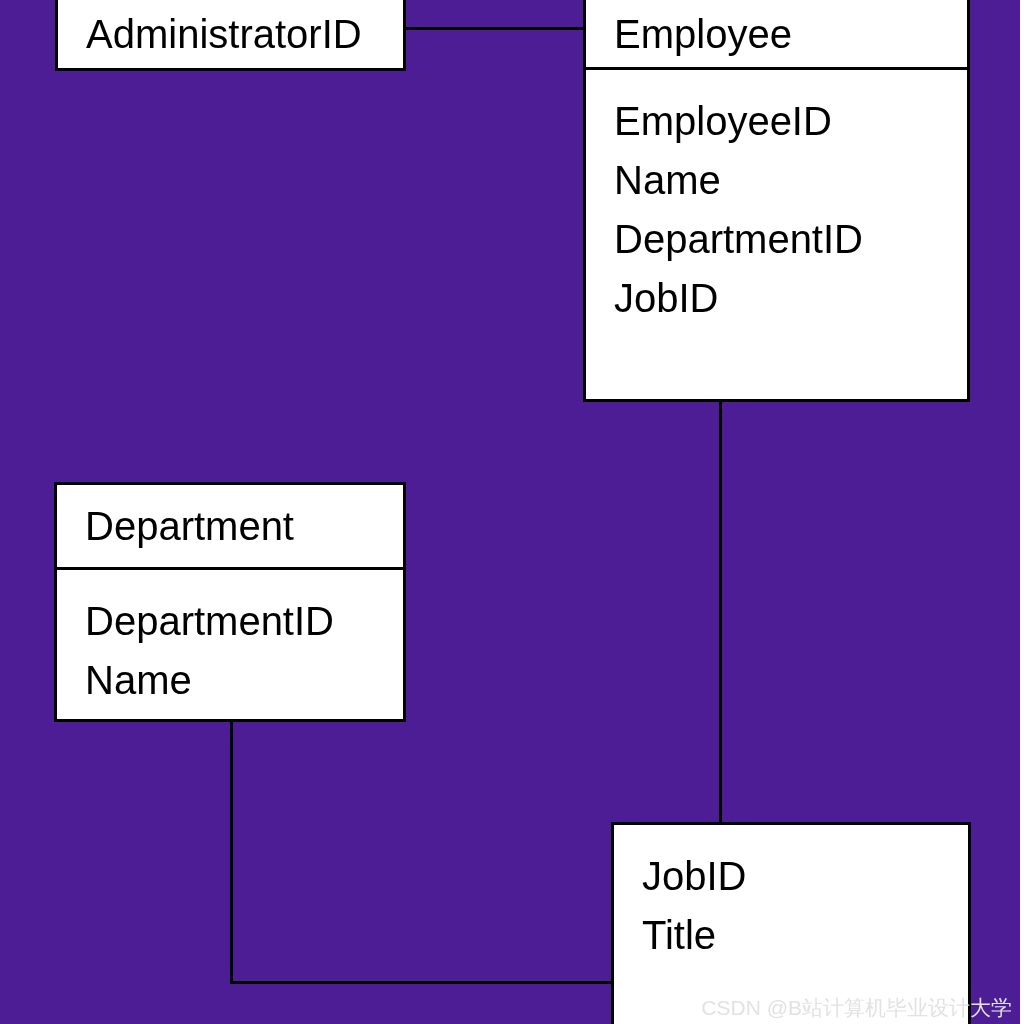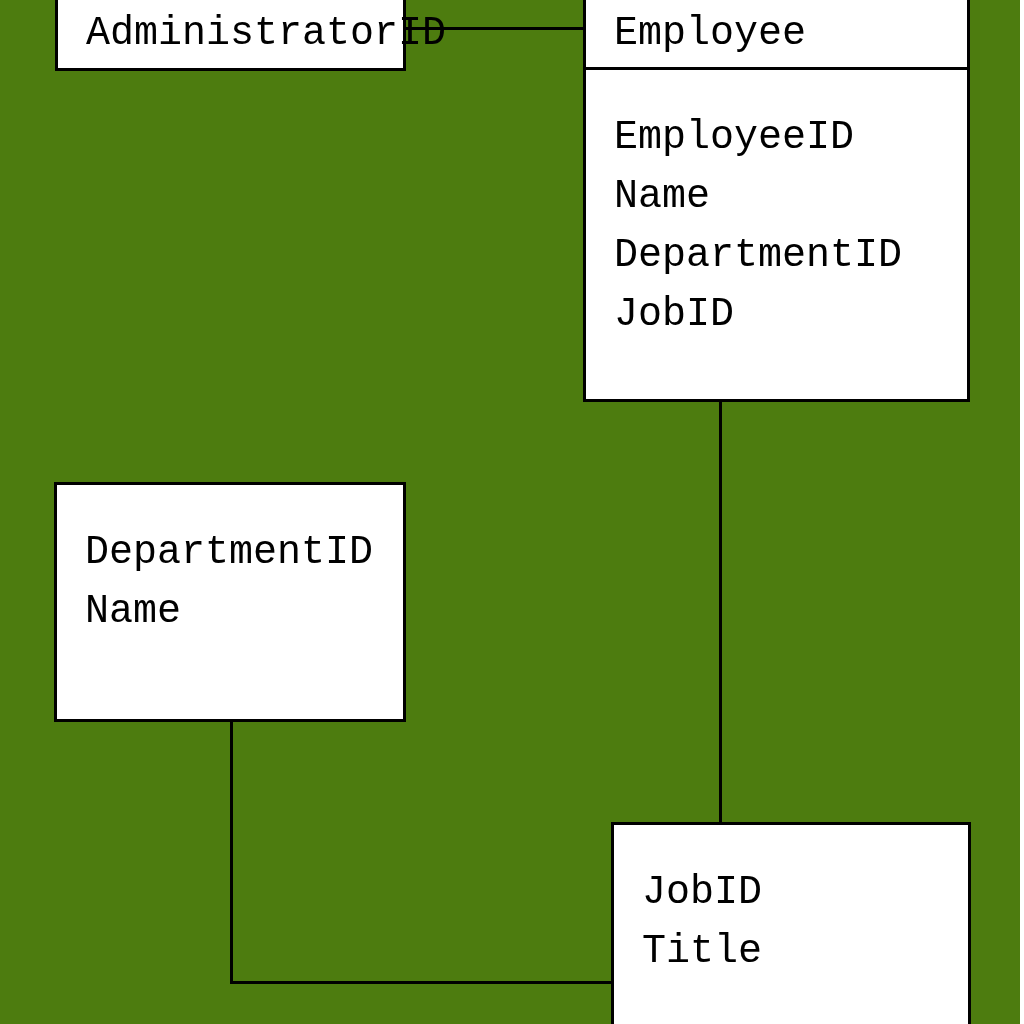--- a/index.html
+++ b/index.html
@@ -4,23 +4,23 @@
 <style>
   html, body {
     margin: 0;
     padding: 0;
     background: #ffffff;
   }
   #canvas {
     position: relative;
     width: 1020px;
     height: 1024px;
-    background: #4d7c0f;
+    background: #4c1d95;
     overflow: hidden;
-    font-family: Liberation Mono, monospace;
+    font-family: Liberation Sans, sans-serif;
   }
 
   
   .entity {
     position: absolute;
     box-sizing: border-box;
     border: 3px solid #000000;
     background: #ffffff;
     z-index: 5;
   }
@@ -32,21 +32,21 @@
     color: #000000;
     font-size: 40px;
     line-height: 1;
     white-space: nowrap;
   }
   .entity-header.divided {
     border-bottom: 3px solid #000000;
   }
   .entity-body {
     box-sizing: border-box;
-    padding: 38px 0 0 28px;
+    padding: 22px 0 0 28px;
     color: #000000;
     font-size: 40px;
     line-height: 59px;
     white-space: nowrap;
   }
   .attr { display: block; }
 
   
   #box-administrator {
     left: 55px;
@@ -153,27 +153,29 @@
     <div class="entity-header divided">Employee</div>
     <div class="entity-body">
       <span class="attr">EmployeeID</span>
       <span class="attr">Name</span>
       <span class="attr">DepartmentID</span>
       <span class="attr">JobID</span>
     </div>
   </div>
 
   <div class="entity" id="box-department">
+    <div class="entity-header divided">Department</div>
     <div class="entity-body">
       <span class="attr">DepartmentID</span>
       <span class="attr">Name</span>
     </div>
   </div>
 
   <div class="entity" id="box-job">
     <div class="entity-body">
       <span class="attr">JobID</span>
       <span class="attr">Title</span>
     </div>
   </div>
 
+  <div id="watermark">CSDN @B站计算机毕业设计大学</div>
 
 </div>
 
 </body></html>

